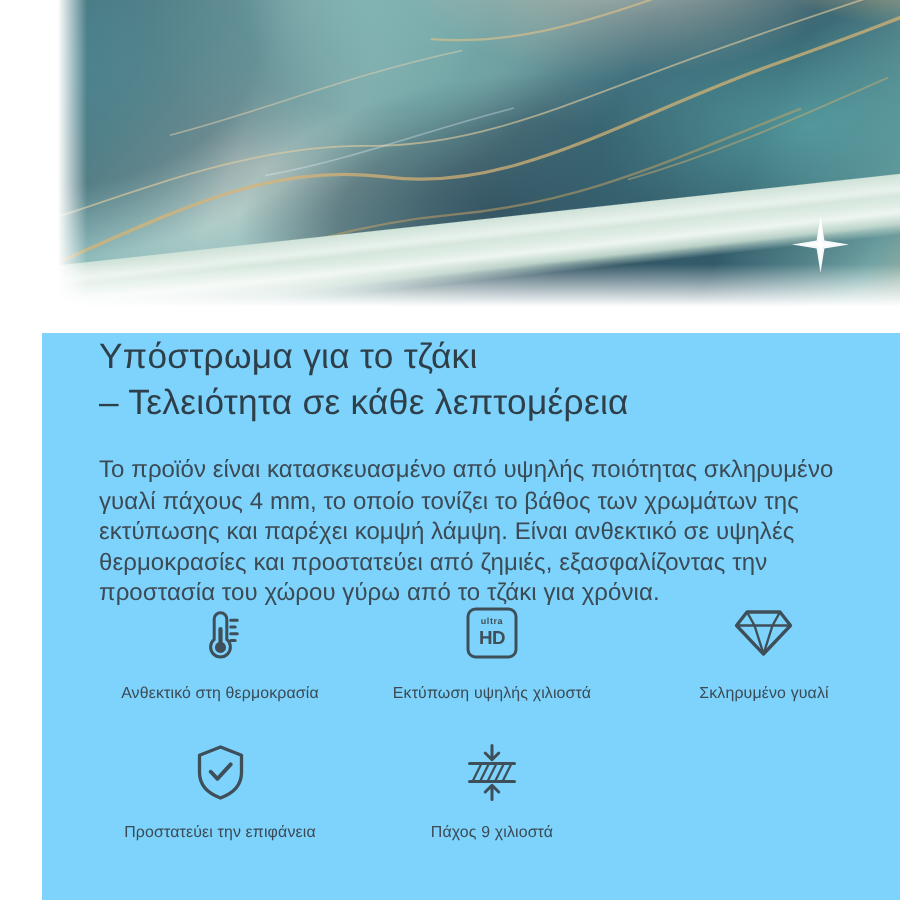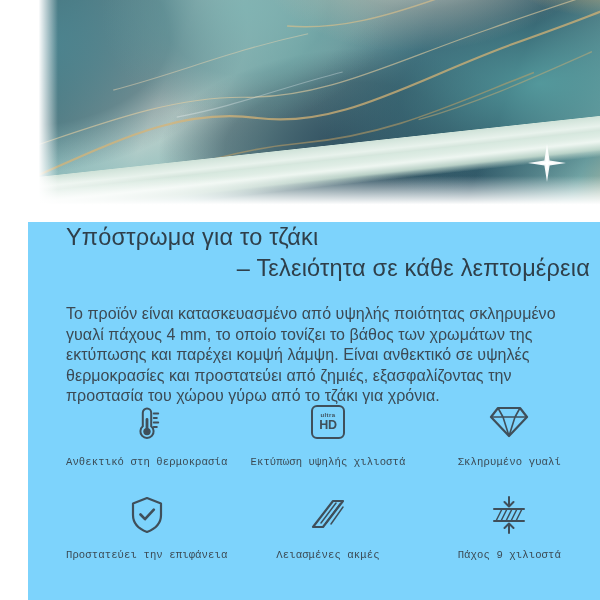--- a/index.html
+++ b/index.html
@@ -131,21 +131,20 @@
   .headline {
     margin: 0;
     color: #2f3f4a;
     font-weight: 400;
     font-size: 23.5px;
     line-height: 31px;
     letter-spacing: .2px;
   }
   .headline .l2 {
     display: block;
-    text-align: right;
   }
   .body-copy {
     margin: 20px 0 0 0;
     color: #3c4a54;
     font-size: 16px;
     line-height: 20.5px;
     letter-spacing: .05px;
     max-width: 528px;
   }
 
@@ -169,21 +168,21 @@
   }
   .feature-icon {
     width: 54px;
     height: 48px;
     display: flex;
     align-items: center;
     justify-content: center;
   }
   .feature-label {
     margin-top: 10px;
-    font-family: Liberation Mono, monospace;
+    font-family: Liberation Sans, sans-serif;
     font-size: 10.6px;
     color: #3b4a54;
     letter-spacing: .1px;
     line-height: 13px;
   }
   .ultrahd-badge {
     width: 34px;
     height: 34px;
     border: 2px solid #3f4f5a;
     border-radius: 6px;
@@ -286,29 +285,20 @@
     <div class="feature">
       <div class="feature-icon">
         <svg width="36" height="40" viewBox="0 0 36 40">
           <path d="M18 3 L32 8.5 V20 c0 8.6 -6 14 -14 17 -8 -3 -14 -8.4 -14 -17 V8.5 Z" fill="none" stroke="#3f4f5a" stroke-width="2.2" stroke-linejoin="round"></path>
           <path d="M11.5 19.5 L16 24.2 L24.8 14.6" fill="none" stroke="#3f4f5a" stroke-width="2.6" stroke-linecap="round" stroke-linejoin="round"></path>
         </svg>
       </div>
       <div class="feature-label">Προστατεύει την επιφάνεια</div>
     </div>
 
-    <div class="feature">
-      <div class="feature-icon">
-        <svg width="38" height="36" viewBox="0 0 38 36">
-          <path d="M4 30 L24 4 H34 L14 30 Z" fill="none" stroke="#3f4f5a" stroke-width="2.2" stroke-linejoin="round"></path>
-          <path d="M12 26 L27 6 M17 26 L31 7 M22 27 L34 10" fill="none" stroke="#3f4f5a" stroke-width="1.5" stroke-linecap="round"></path>
-        </svg>
-      </div>
-      <div class="feature-label">Λειασμένες ακμές</div>
-    </div>
 
     <div class="feature">
       <div class="feature-icon">
         <svg width="38" height="40" viewBox="0 0 38 40">
           <g stroke="#3f4f5a" stroke-width="2" fill="none" stroke-linecap="round" stroke-linejoin="round">
             <path d="M19 2 V11 M14.5 7 L19 11.5 L23.5 7"></path>
             <path d="M19 38 V29 M14.5 33 L19 28.5 L23.5 33"></path>
             <path d="M4 14 H34 M4 26 H34"></path>
           </g>
           <g stroke="#3f4f5a" stroke-width="1.5">

